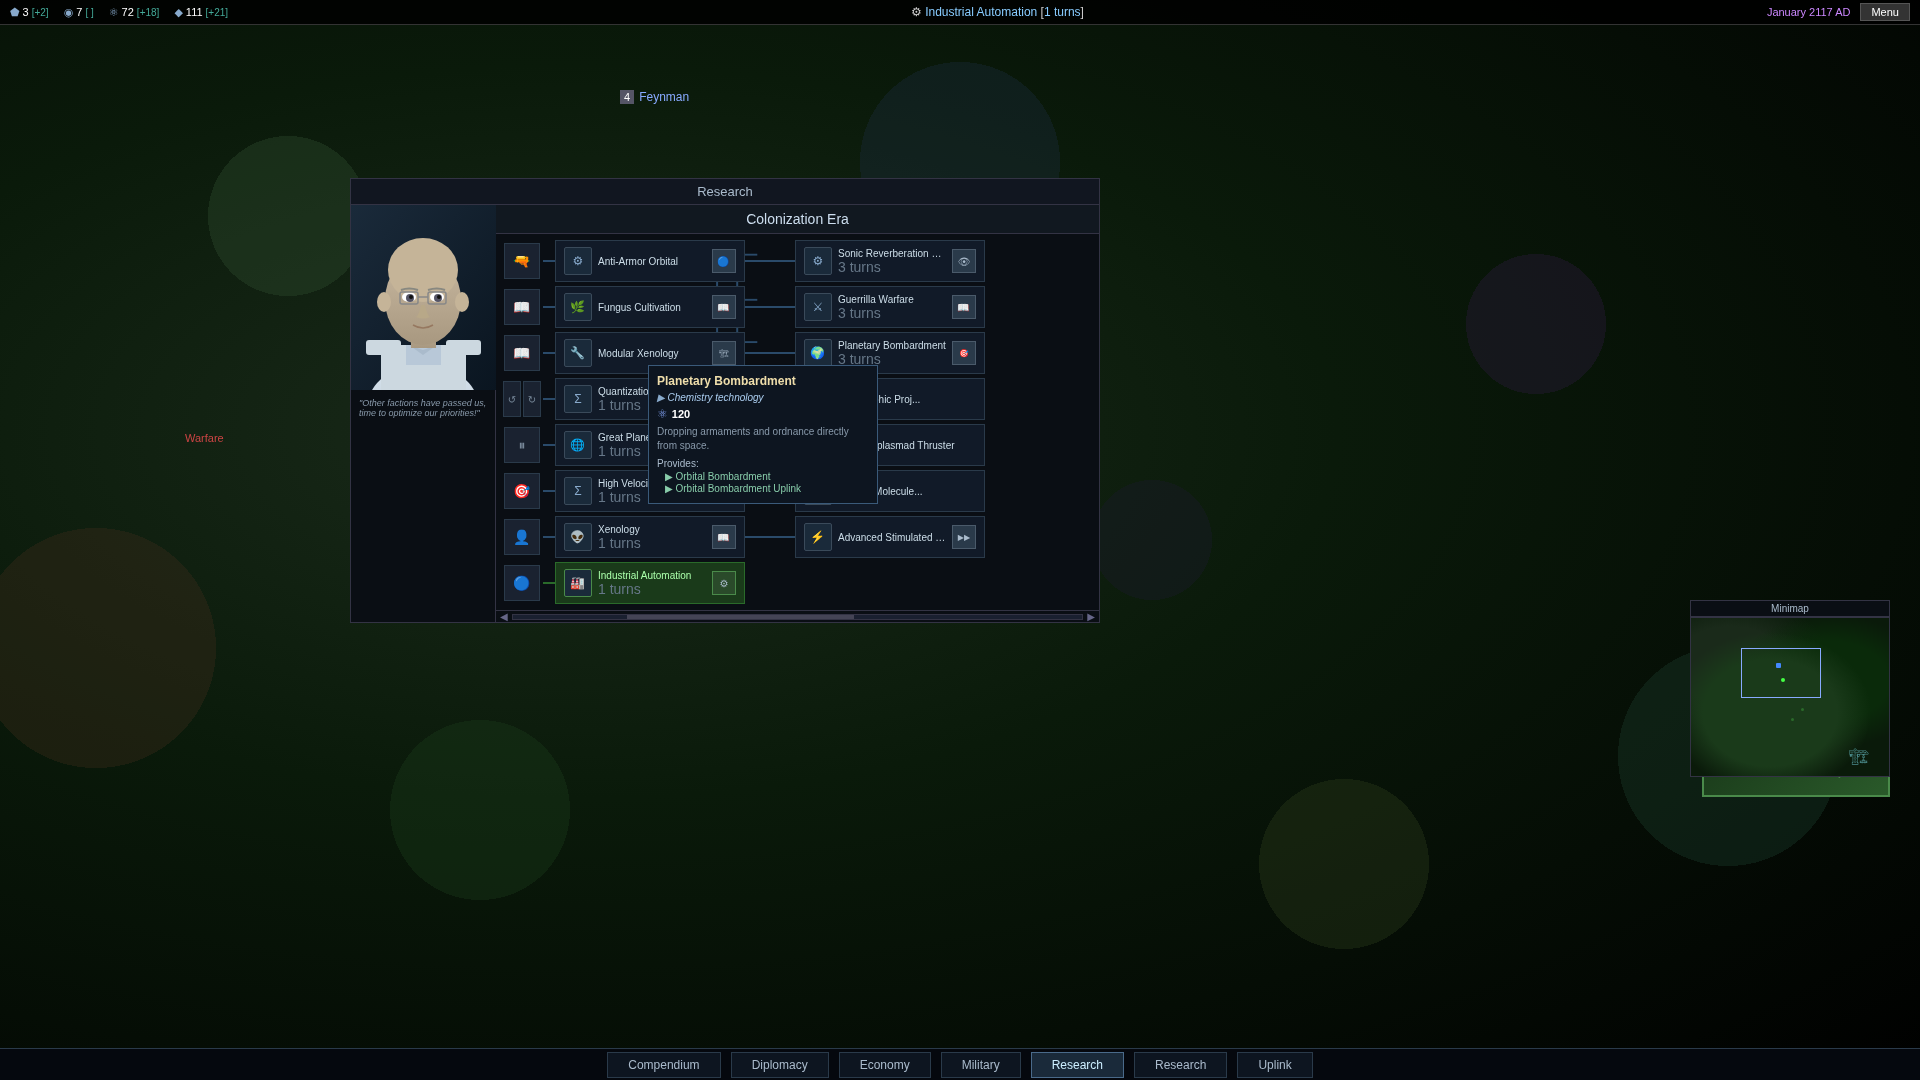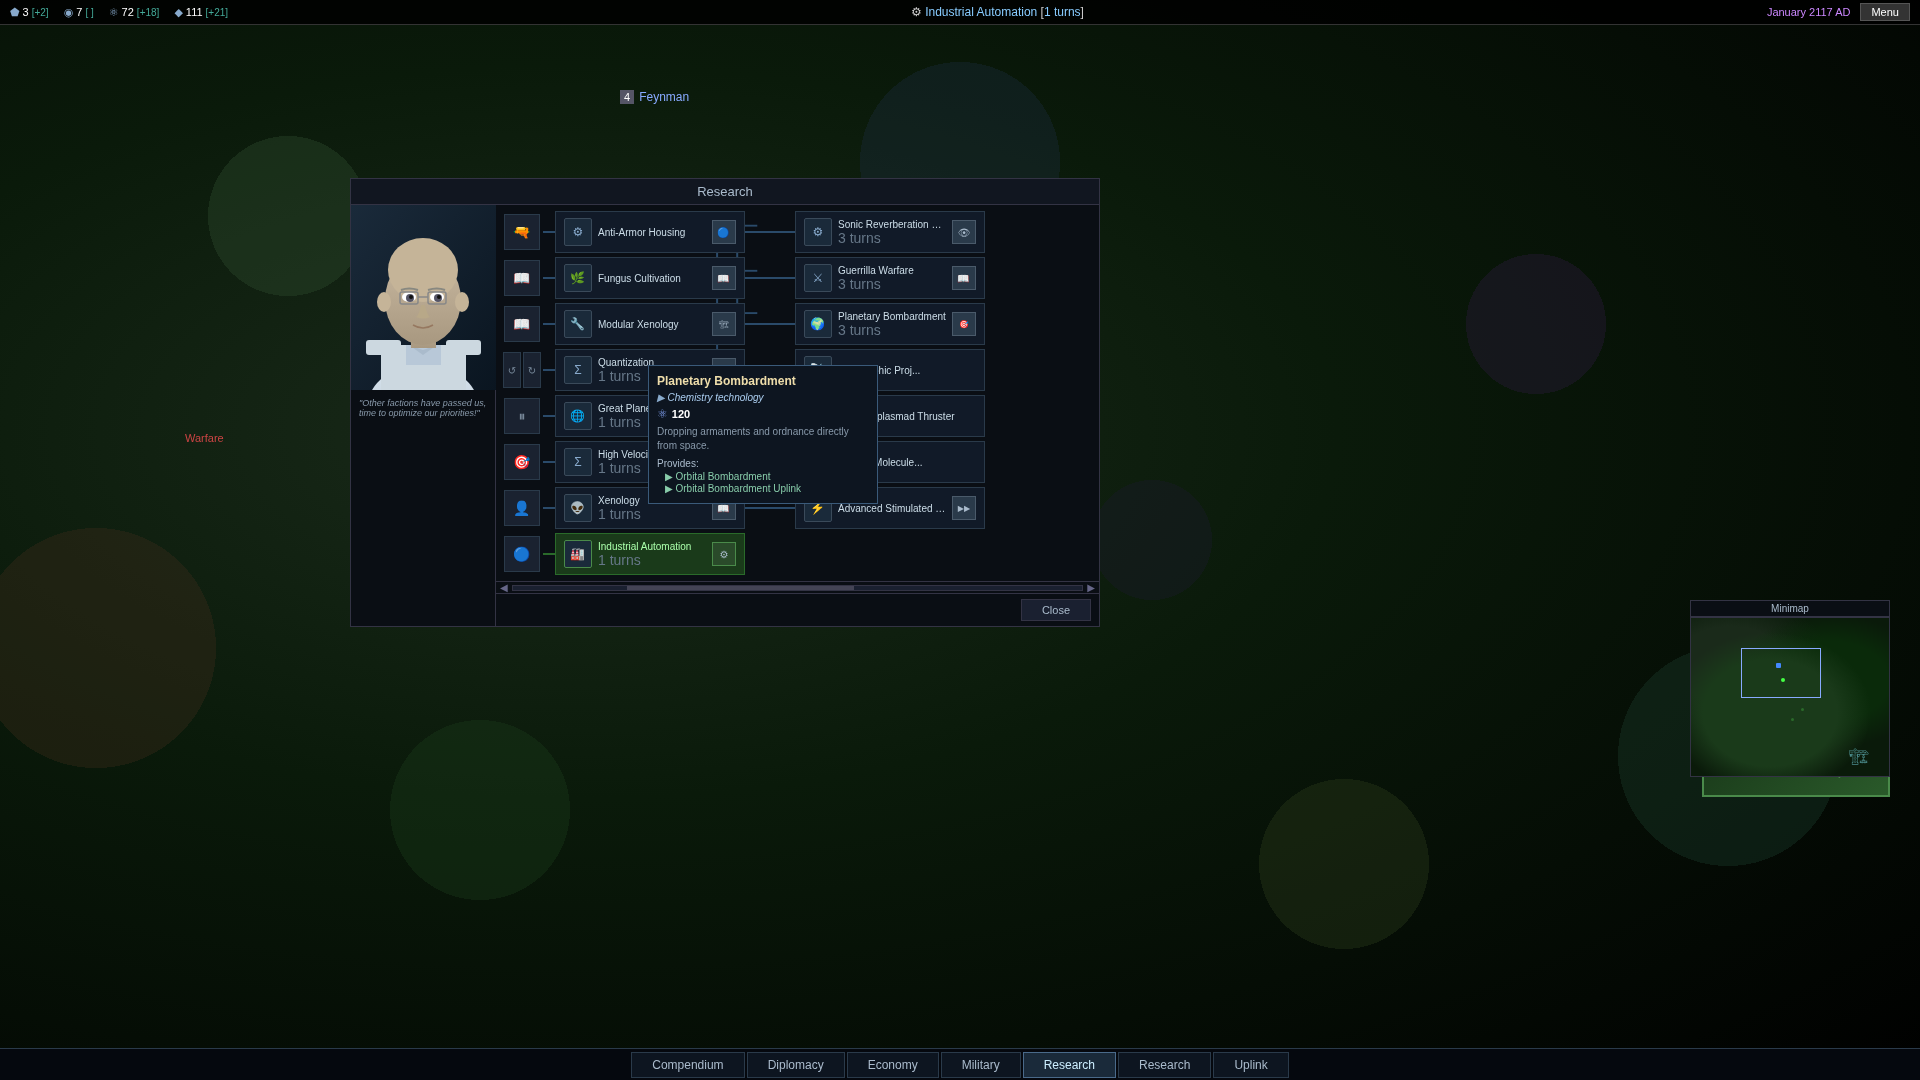--- a/index.html
+++ b/index.html
@@ -462,21 +462,21 @@
       position: absolute;
       bottom: 0;
       left: 0;
       right: 0;
       height: 32px;
       background: rgba(5, 8, 15, 0.95);
       border-top: 1px solid #2a3a4a;
       display: flex;
       justify-content: center;
       align-items: center;
-      gap: 2px;
+      gap: 10px;
       z-index: 100;
     }
 
     .nav-btn {
       background: #0d1520;
       color: #aabbcc;
       border: 1px solid #2a3a4a;
       padding: 4px 20px;
       font-size: 12px;
       cursor: pointer;
@@ -659,20 +659,21 @@
           <ellipse cx="111" cy="97" rx="7" ry="10" fill="#c5b498"></ellipse>
 
           <path d="M 50 85 Q 58 82 67 85" fill="none" stroke="#888880" stroke-width="2"></path>
           <path d="M 77 85 Q 86 82 94 85" fill="none" stroke="#888880" stroke-width="2"></path>
         </svg>
       </div>
       <div class="leader-quote">"Other factions have passed us, time to optimize our priorities!"</div>
     </div>
 
     <div class="research-panel">
+      <div class="era-title">Colonization Era</div>
 
       <div class="tree-scroll-area">
         <div class="tree-container">
 
           <svg class="connector-svg" viewBox="0 0 600 400" preserveAspectRatio="none">
 
             <line x1="220" y1="22" x2="220" y2="70" stroke="#2a4a6a" stroke-width="2"></line>
             <line x1="220" y1="70" x2="220" y2="115" stroke="#2a4a6a" stroke-width="2"></line>
             <line x1="220" y1="115" x2="220" y2="160" stroke="#2a4a6a" stroke-width="2"></line>
 
@@ -687,21 +688,21 @@
           </svg>
 
           <div class="tree-row">
             <div class="left-slot">
               <div class="left-slot-icon">🔫</div>
             </div>
             <div class="h-line" style="width:12px;"></div>
             <div class="tech-card main-tech">
               <div class="tech-icon">⚙</div>
               <div class="tech-info">
-                <div class="tech-name">Anti-Armor Housing</div>
+                <div class="tech-name">Anti-Armor Orbital</div>
               </div>
               <div class="tech-action-icon">🔵</div>
             </div>
             <div class="h-line" style="width:50px;"></div>
             <div style="display:flex; flex-direction:column; gap:3px;">
               <div class="tech-card right-tech">
                 <div class="tech-icon">⚙</div>
                 <div class="tech-info">
                   <div class="tech-name">Sonic Reverberation Experimentation</div>
                   <div class="turns-label">3 turns</div>
@@ -868,23 +869,20 @@
       </div>
 
       <div class="scroll-bar-area">
         <span class="scroll-arrow">◀</span>
         <div class="scroll-track">
           <div class="scroll-thumb"></div>
         </div>
         <span class="scroll-arrow">▶</span>
       </div>
 
-      <div class="close-btn">
-        <button>Close</button>
-      </div>
 
     </div>
   </div>
 </div>
 
 <div class="tooltip-box">
   <div class="tooltip-title">Planetary Bombardment</div>
   <div class="tooltip-req">
     ▶ <span>Chemistry technology</span>
   </div>

